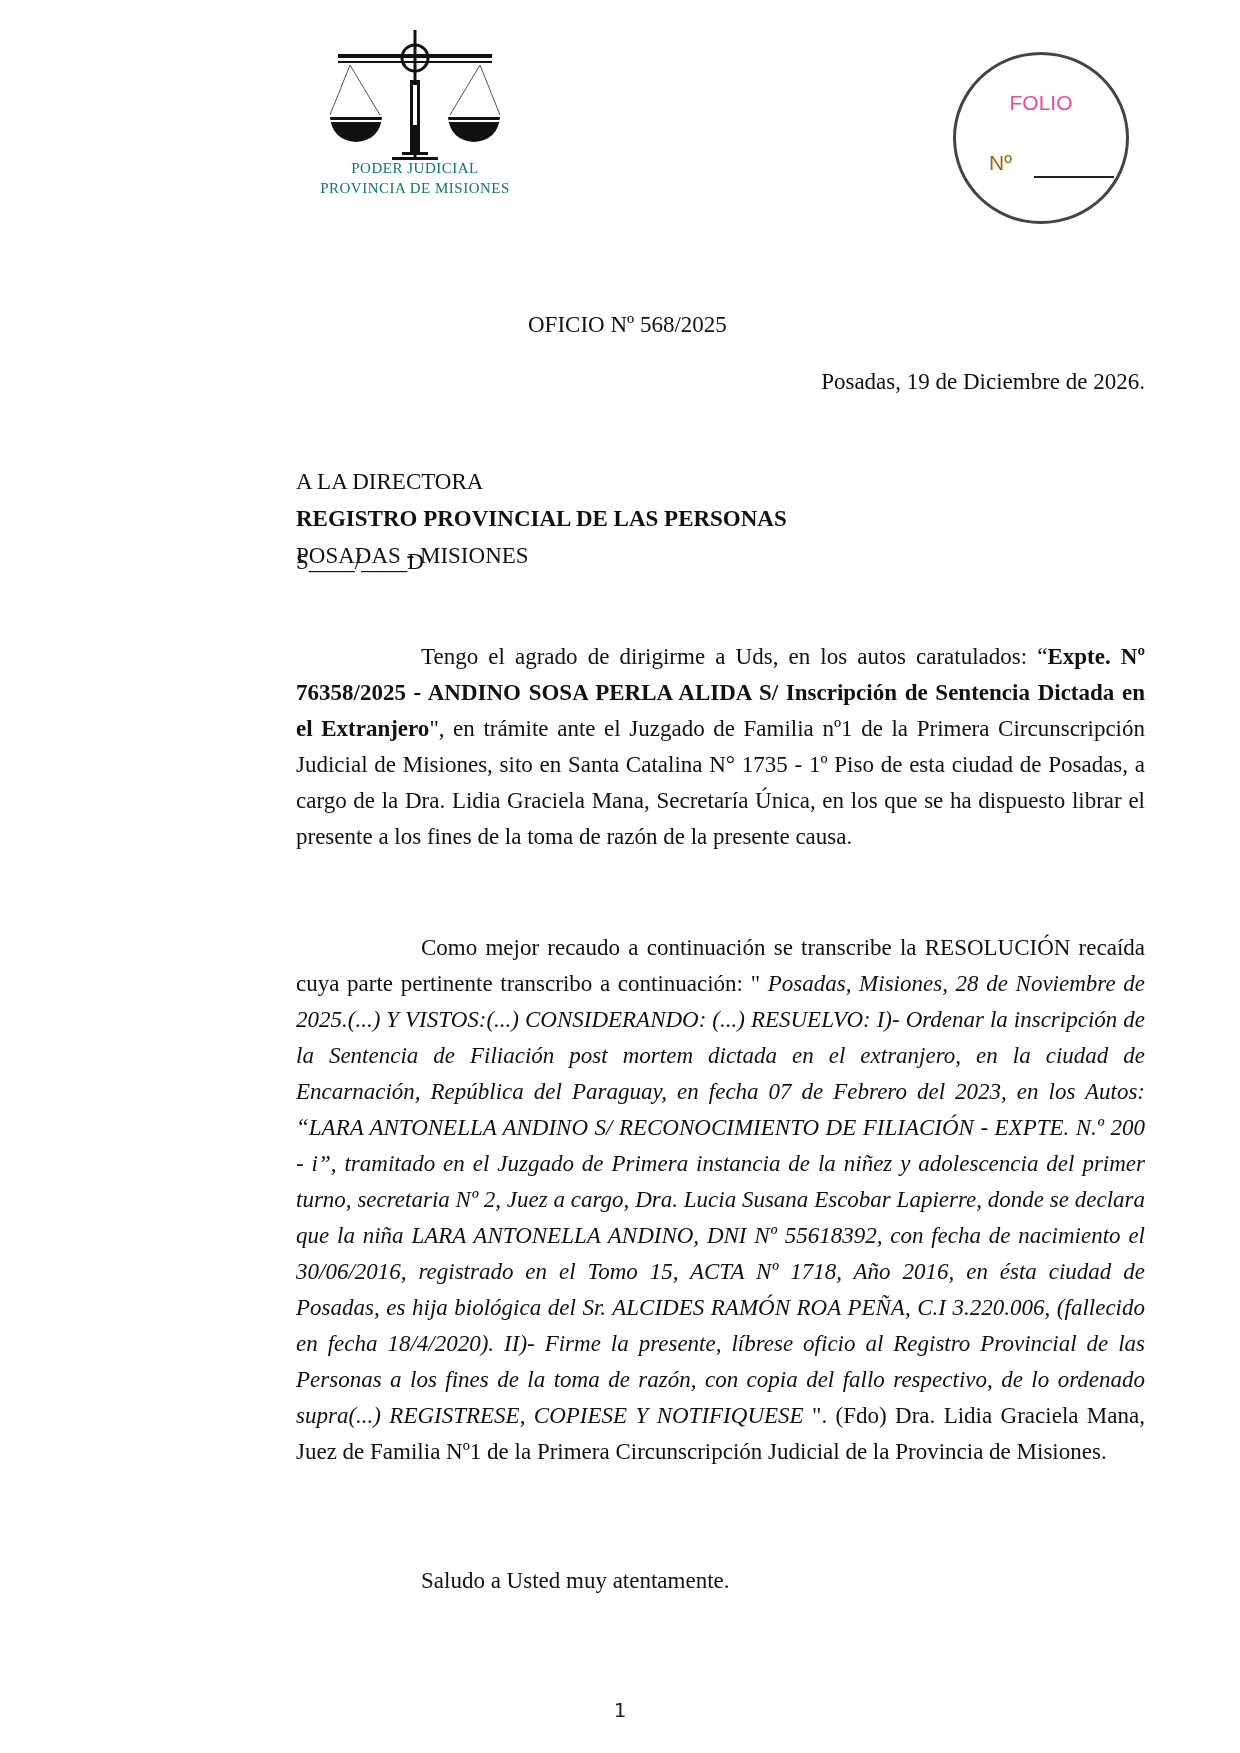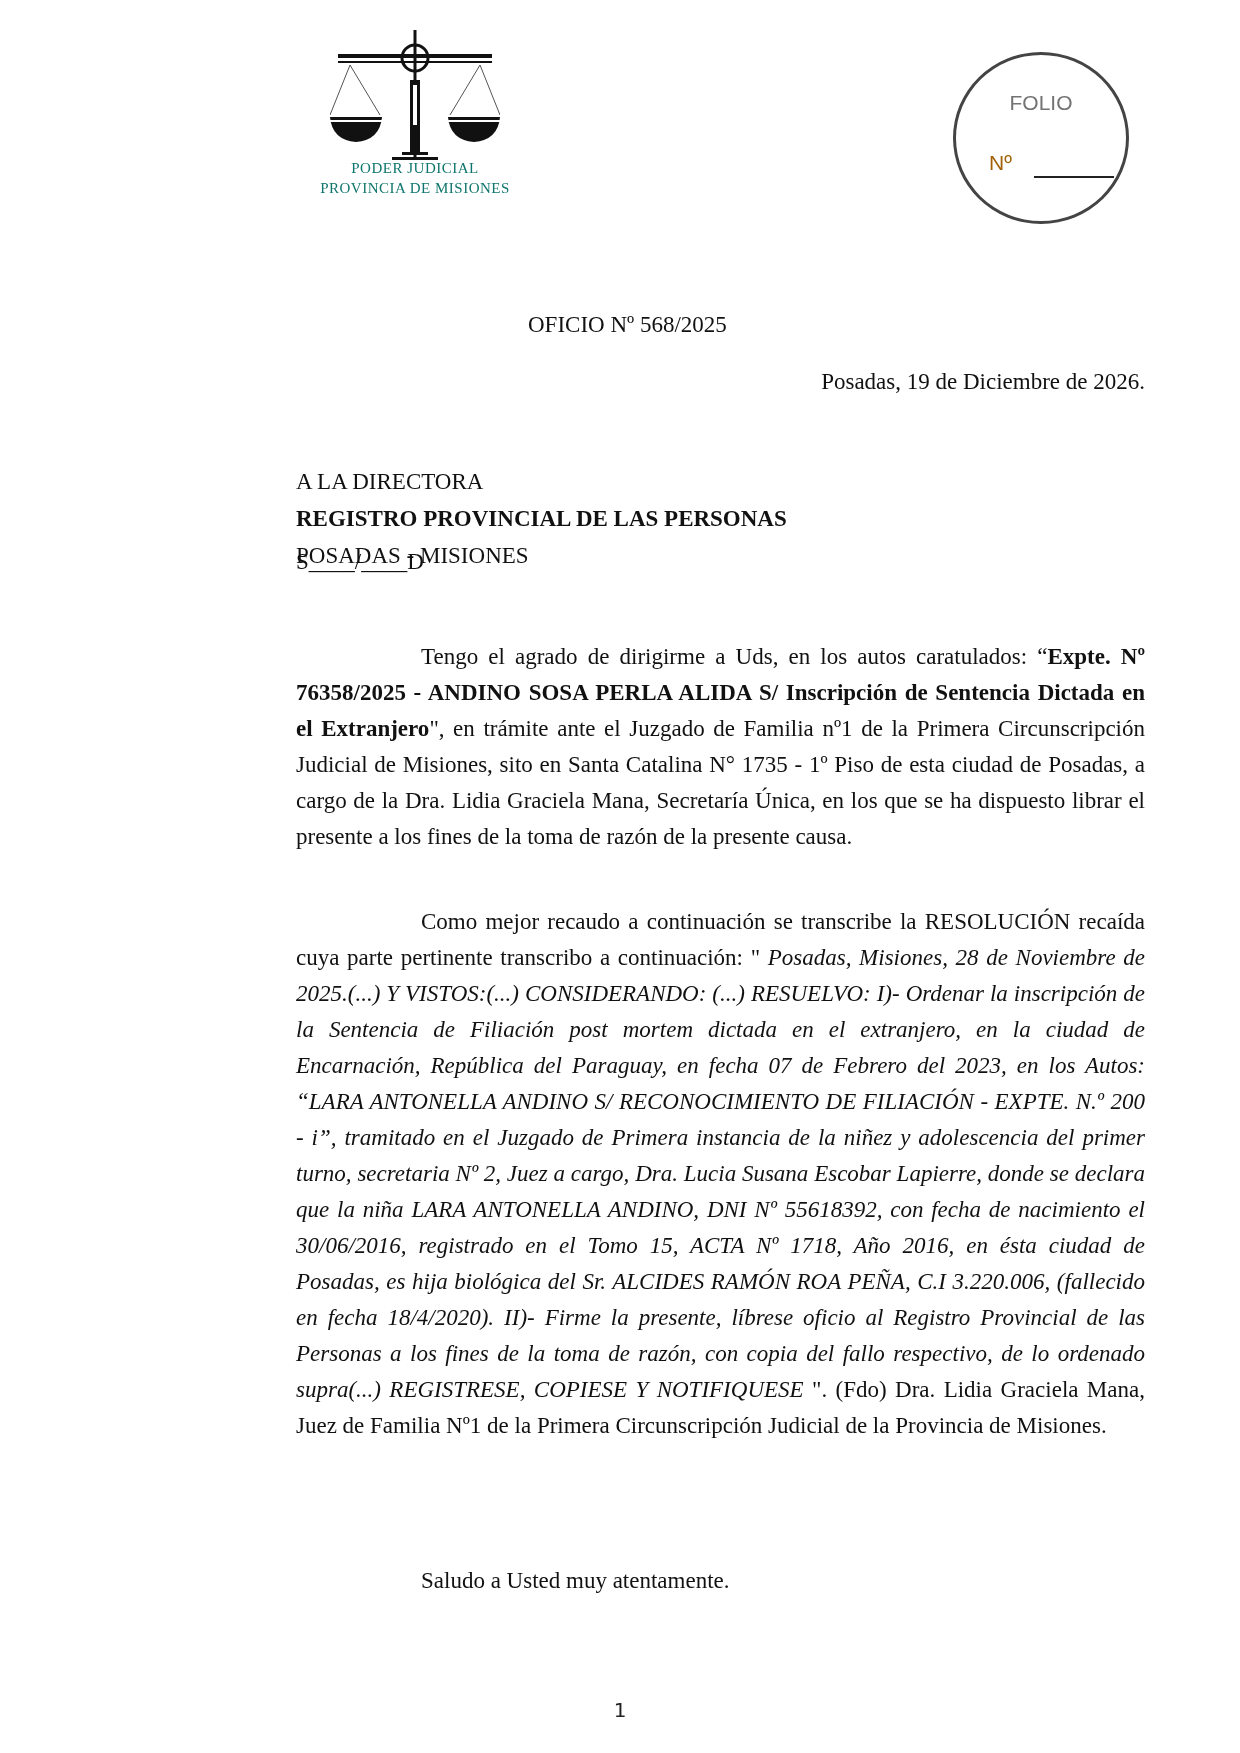--- a/index.html
+++ b/index.html
@@ -5,33 +5,33 @@
   html, body { margin: 0; padding: 0; background: #ffffff; }
   body { width: 1240px; height: 1753px; position: relative; overflow: hidden; color: #111; }
   .serif { font-family: "Liberation Serif", "DejaVu Serif", serif; }
   #logo { position: absolute; left: 300px; top: 30px; width: 230px; height: 190px; }
   #logo svg { position: absolute; left: 30px; top: 0; }
   .logo-text { position: absolute; left: 0; width: 230px; text-align: center;
     font-family: "Liberation Serif", serif; font-size: 15px; color: #0f766e; letter-spacing: 0.5px; }
   #folio { position: absolute; left: 953px; top: 52px; width: 176px; height: 172px;
     border: 3px solid #444; border-radius: 50%; box-sizing: border-box; }
   #folio .folio-title { position: absolute; top: 36px; left: 0; width: 100%; text-align: center;
-    font-family: "Liberation Sans", sans-serif; font-size: 21px; color: #737373; }
+    font-family: "Liberation Sans", sans-serif; font-size: 21px; color: #ec4899; }
   #folio .folio-num { position: absolute; top: 96px; left: 33px; font-family: "Liberation Sans", sans-serif;
     font-size: 21px; color: #a16207; }
   #folio .folio-line { position: absolute; top: 121px; left: 78px; width: 80px; border-bottom: 2px solid #222; }
   .line { position: absolute; font-size: 23px; line-height: 37px; white-space: nowrap; }
   #oficio { left: 486px; top: 306px; margin-left: 42px; }
   #fecha { right: 95px; top: 363px; }
   .addr { left: 296px; }
   .para { position: absolute; left: 296px; width: 849px; font-size: 23px; line-height: 36px;
     text-align: justify; }
   .para .indent { display: inline-block; width: 125px; }
   #p1 { top: 639px; }
-  #p2 { top: 904px; }
+  #p2 { top: 930px; }
   #saludo { left: 421px; top: 1562px; }
   #page-num { position: absolute; left: 0; width: 1240px; text-align: center; top: 1698px;
     font-family: "DejaVu Sans", sans-serif; font-size: 20px; color: #222; }
   i { font-style: italic; }
   b { font-weight: bold; }
 </style>
 </head>
 <body>
 
 <div id="logo">

